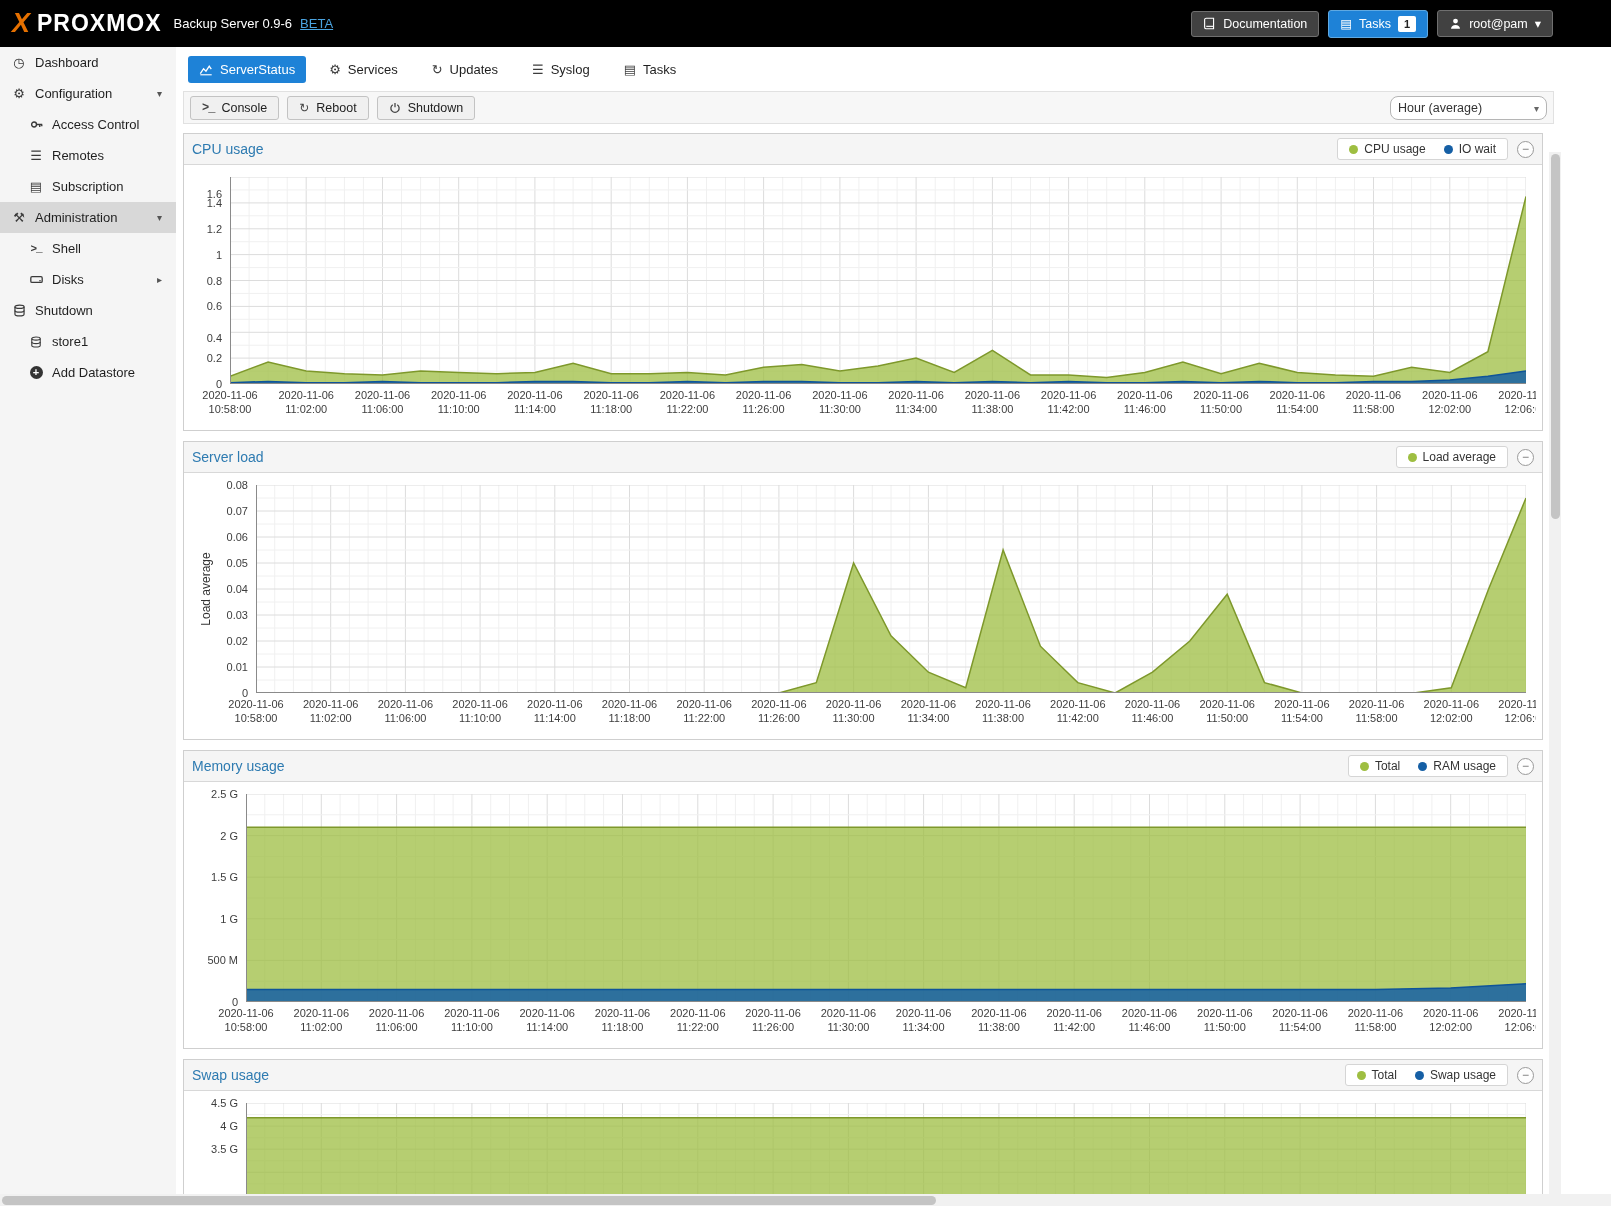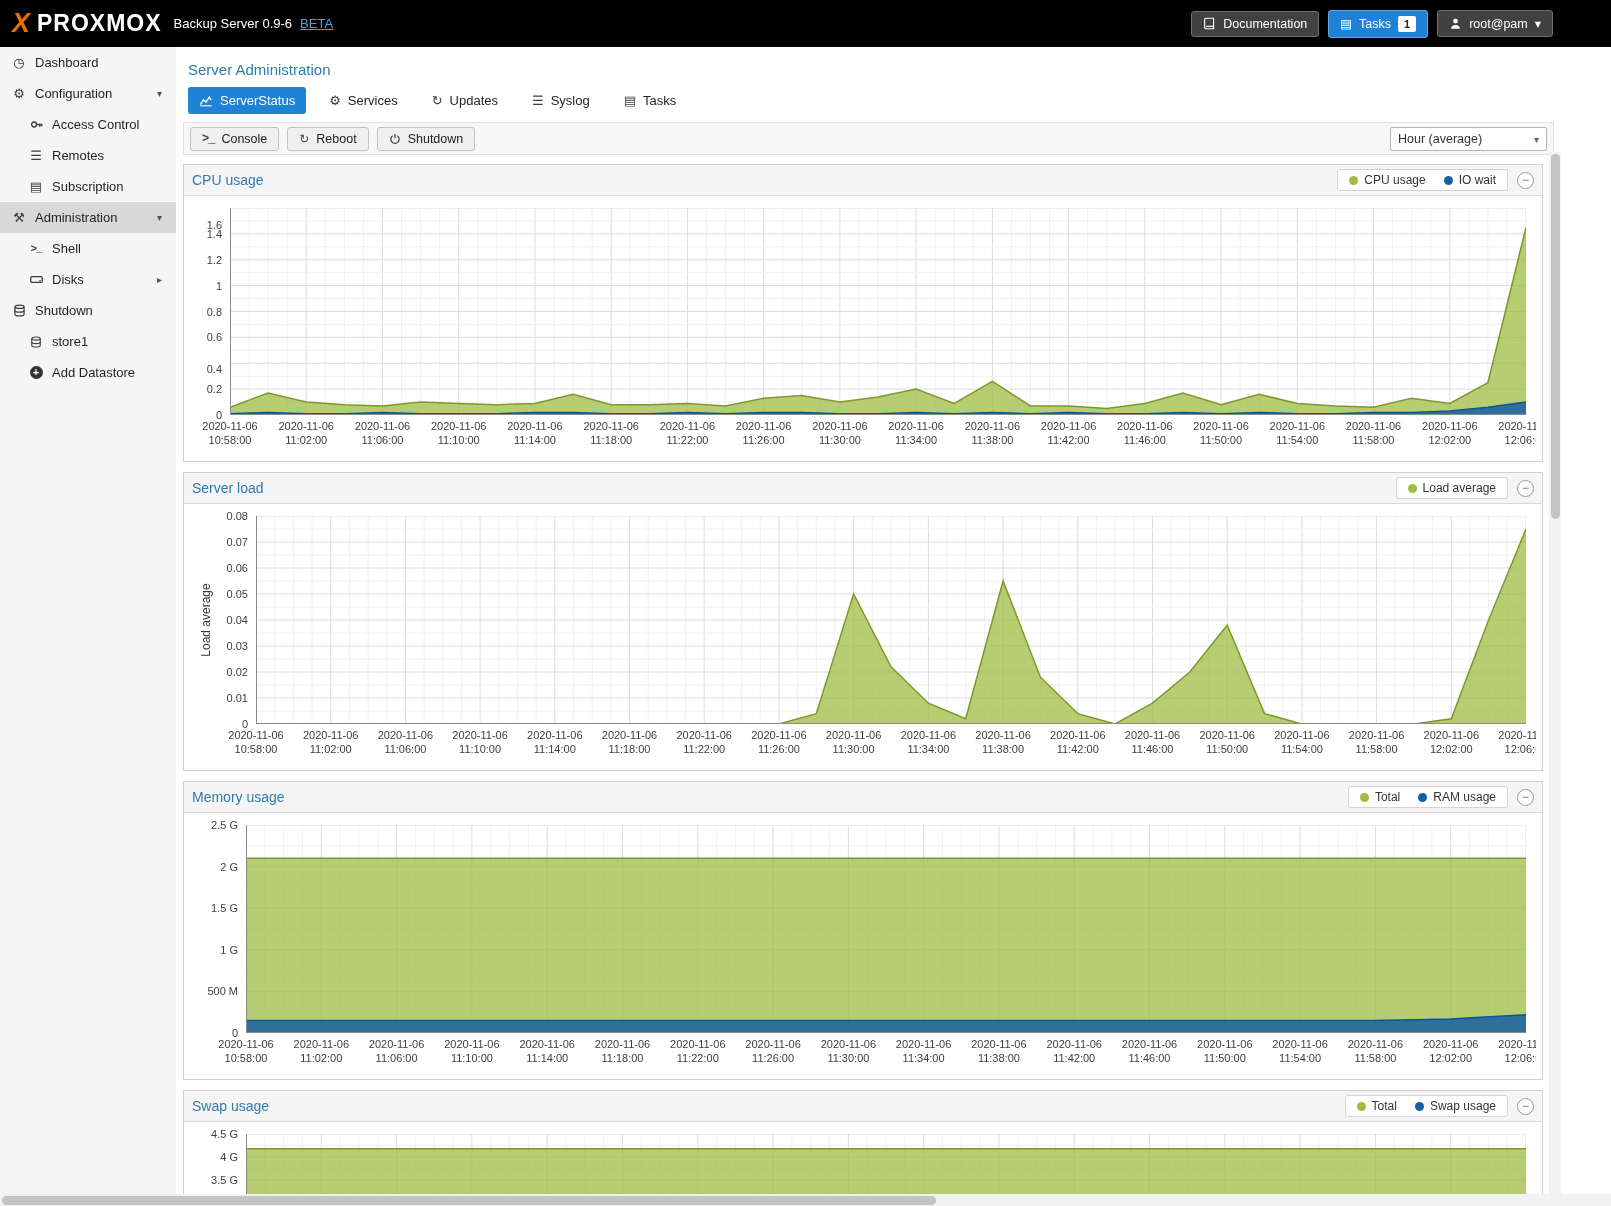--- a/index.html
+++ b/index.html
@@ -29,21 +29,21 @@
 .page-title{color:#2e7bb1;font-size:15px;padding:14px 0 0 12px}
 .tabs{display:flex;gap:12px;padding:9px 12px 8px;align-items:center}
 .tab{display:flex;gap:7px;align-items:center;font-size:13px;color:#1f1f1f;padding:6px 11px;border-radius:3px;cursor:pointer}
 .tab.active{background:var(--accent,#1e82d7);color:#fff}
 .ticon{font-size:13px;color:#3c3c3c;display:inline-flex;align-items:center}
 .tab.active .ticon{color:#fff}
 .toolbar{margin:0 57px 9px 7px;background:#f7f7f7;border:1px solid #e1e1e1;padding:3px 6px;display:flex;gap:8px;align-items:center;position:relative;height:33px}
 .tbtn{background:#f0f0f0;border:1px solid #c3c3c3;color:#222;padding:4px 11px;font-size:12.5px;border-radius:3px;display:flex;gap:7px;align-items:center;cursor:pointer}
 .tbtn .bicon{color:#444;font-size:12px;display:inline-flex;align-items:center}
 .consoleicon{font-family:"Liberation Mono",monospace;font-size:11px;font-weight:bold;letter-spacing:-1px}
-.combo{position:absolute;right:6px;top:4px;width:157px;height:24px;background:#fff;border:1px solid #b5b5b5;border-radius:2px;font-size:12.5px;color:#333;display:flex;align-items:center;justify-content:space-between;padding:0 7px;cursor:pointer}
+.combo{position:absolute;right:6px;top:4px;width:157px;height:24px;background:#fff;border:1px solid #b5b5b5;border-radius:8px;font-size:12.5px;color:#333;display:flex;align-items:center;justify-content:space-between;padding:0 7px;cursor:pointer}
 .combo .dd{color:#666;font-size:10px}
 
 .panel{margin:0 68px 10px 7px;border:1px solid #cfcfcf;background:#fff}
 .panel-header{height:31px;background:#f5f5f5;border-bottom:1px solid #d8d8d8;display:flex;align-items:center;padding:0 8px;gap:10px}
 .panel-title{color:#2e7bb1;font-size:14px}
 .panel-tools{margin-left:auto;display:flex;align-items:center;gap:9px}
 .legend{background:#fff;border:1px solid #d5d5d5;border-radius:3px;padding:3px 11px;display:flex;gap:18px;font-size:12px;color:#333;min-height:19px}
 .li{display:flex;align-items:center;gap:6px;cursor:pointer}
 .li i{width:9px;height:9px;border-radius:50%;display:inline-block}
 .collapse-btn{width:17px;height:17px;border:1px solid #9a9a9a;border-radius:50%;color:#777;font-size:12px;line-height:14px;text-align:center;background:#fdfdfd;cursor:pointer;flex:none}
@@ -163,21 +163,20 @@
   </div>
   <div class="side-item lvl1">
     <span class="sicon">
         <span class="plus-dot">+</span>
       </span>
     <span>Add Datastore</span>
   </div>
 </div>
 
 <div class="main">
-  <div class="page-title">Server Administration</div>
 
   <div class="tabs">
     <div class="tab active">
       <span class="ticon">
         <svg width="14" height="13" viewBox="0 0 16 16">
             <path d="M1 13 5 7l3 3 4-6 2.5 3.5" stroke="#fff" fill="none" stroke-width="1.6"></path>
             <path d="M1 14.5h14" stroke="#fff" stroke-width="1.4"></path>
           </svg>
       </span>
       <span>ServerStatus</span>

